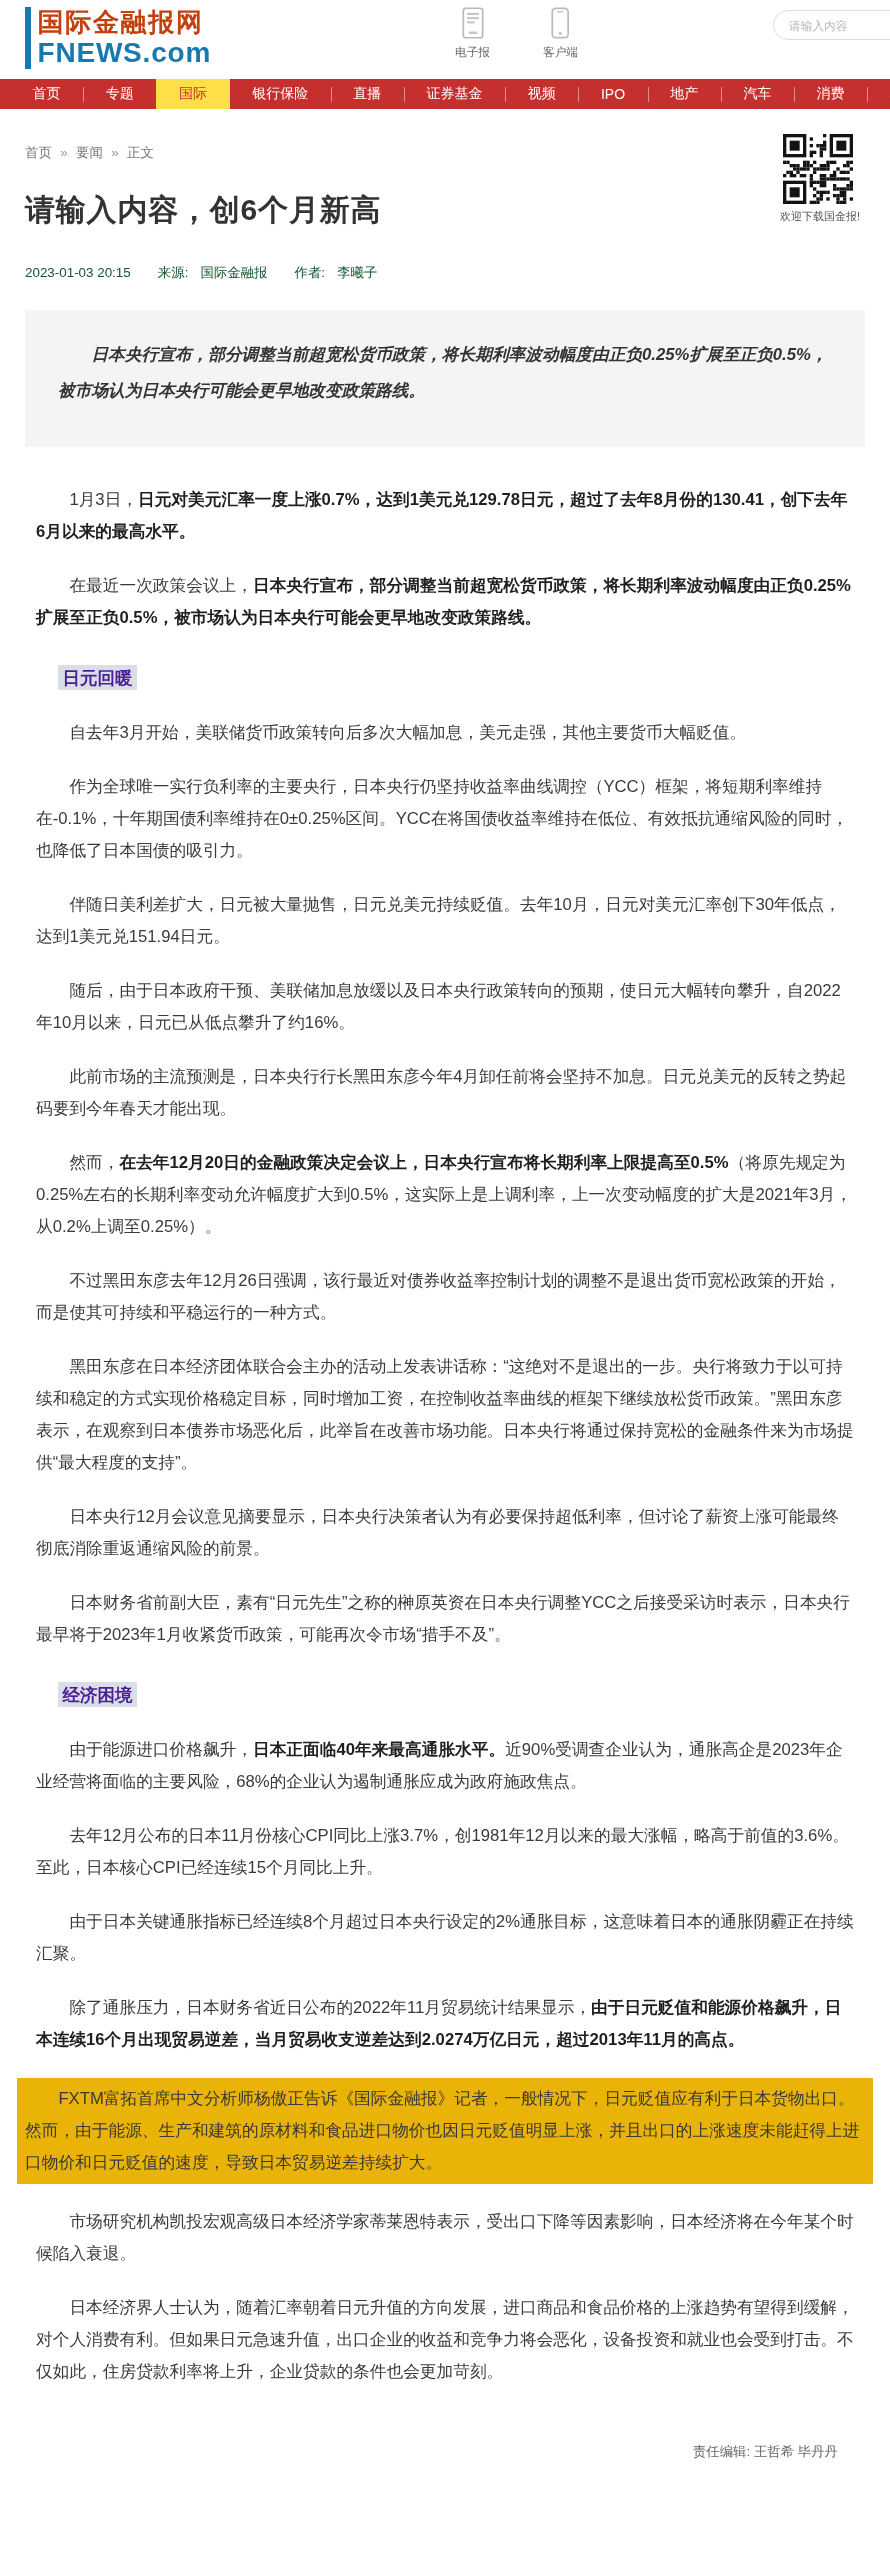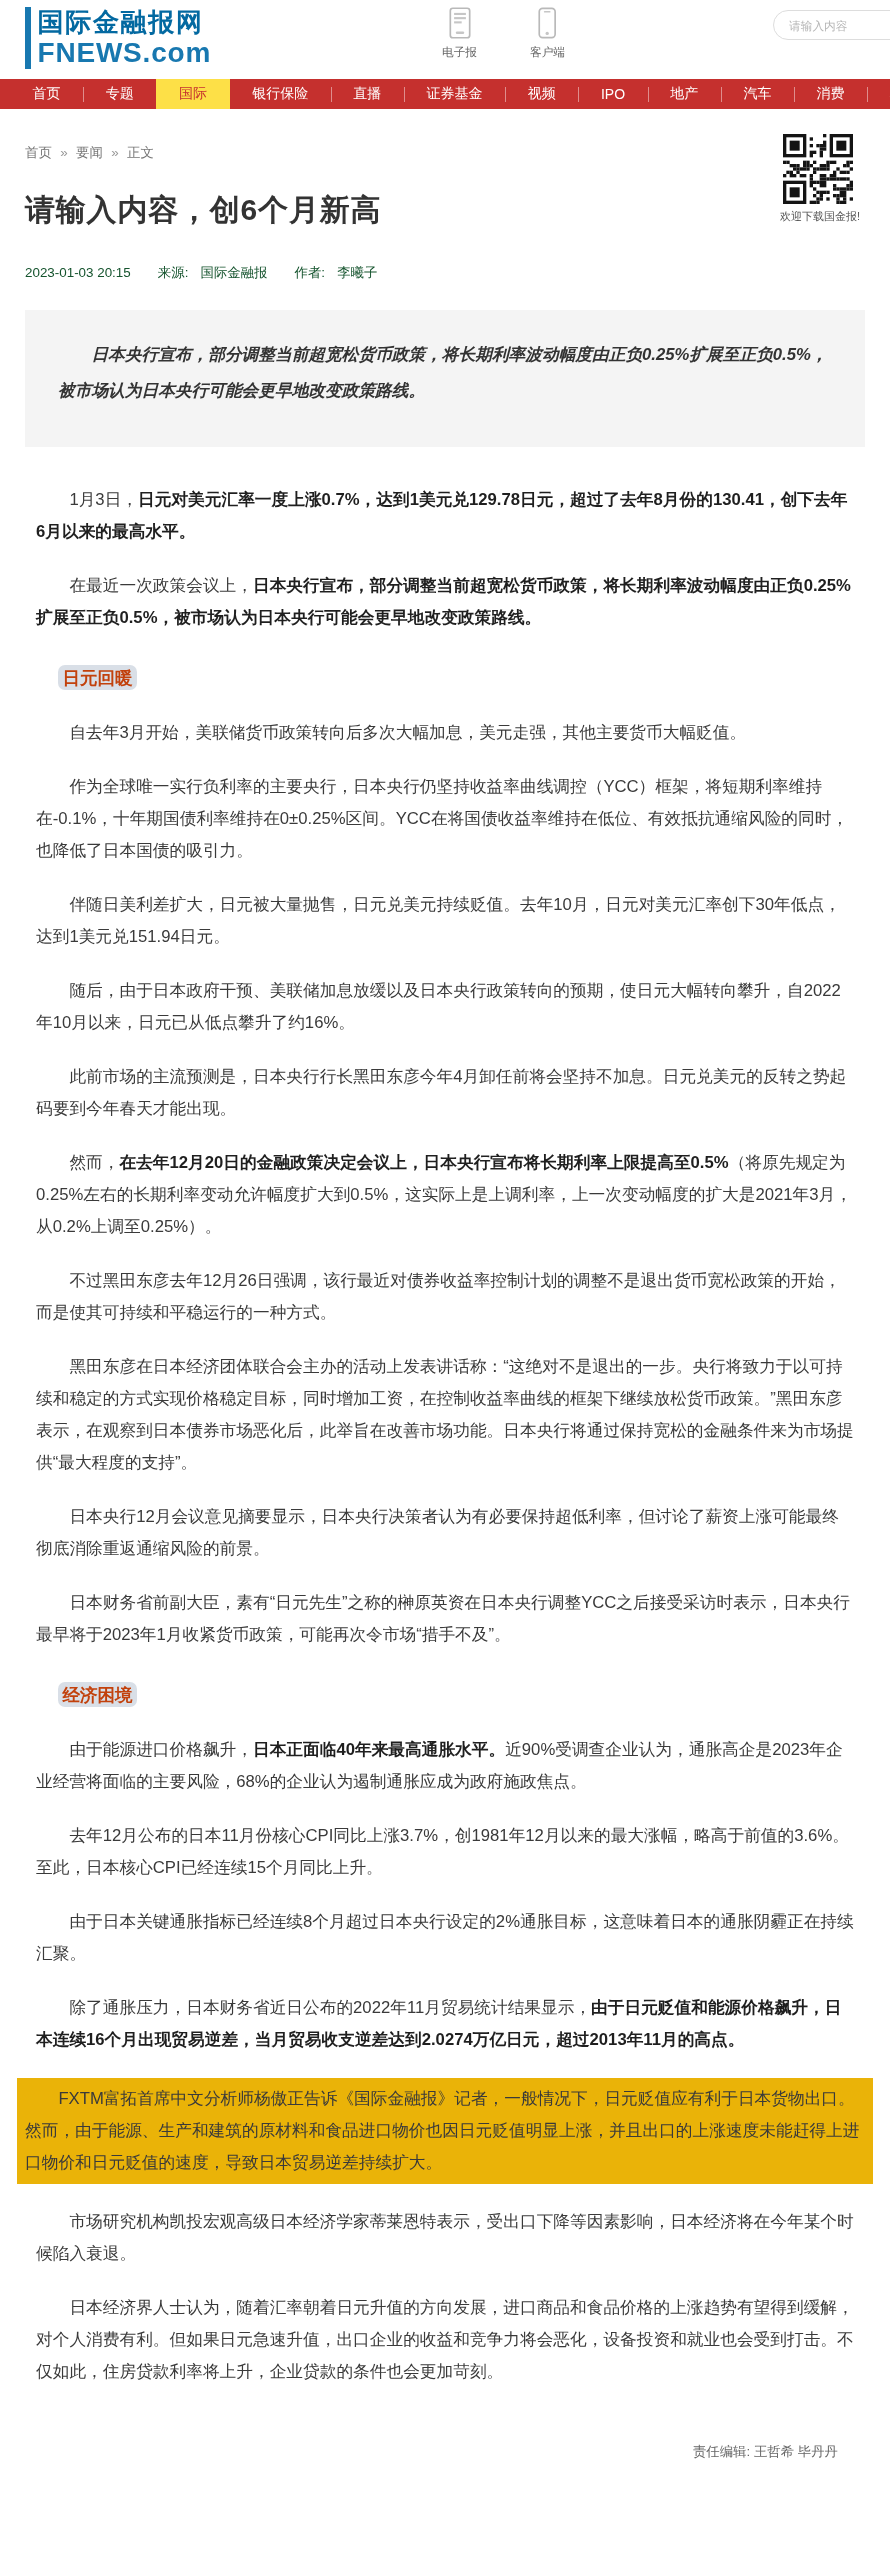--- a/index.html
+++ b/index.html
@@ -7,23 +7,23 @@
   body {
     width:890px; min-height:2576px; margin:0 auto; position:relative;
     overflow-x:hidden;
     font-family:"Liberation Sans","DejaVu Sans",sans-serif;
     color:#3a3a3a;
   }
   
   .top-header { position:relative; height:79px; background:#fff; }
   .logo { position:absolute; left:25px; top:6.7px; display:flex; align-items:stretch; }
   .logo-bar { width:5.8px; background:#1878b0; margin-right:6.7px; }
-  .logo-text-zh { color:#0369a1; font-size:26px; font-weight:bold; letter-spacing:1.7px; line-height:1.2; }
+  .logo-text-zh { color:#c2410c; font-size:26px; font-weight:bold; letter-spacing:1.7px; line-height:1.2; }
   .logo-text-en { color:#1878b0; font-size:28px; font-weight:bold; letter-spacing:0.8px; line-height:1.1; }
-  .header-apps { position:absolute; left:433px; top:6.7px; display:flex; gap:35px; }
+  .header-apps { position:absolute; left:446px; top:6.7px; display:flex; gap:35px; }
   .app-entry { display:flex; flex-direction:column; align-items:center; width:53px; }
   .app-entry svg { display:block; }
   .app-label { margin-top:6.7px; font-size:11.7px; color:#666; }
   .search-box {
     position:absolute; right:-63px; top:10px; width:180px; height:30px;
     border:0.8px solid #ddd; border-radius:15px; background:#fff; display:flex; align-items:center;
   }
   .search-box input {
     border:none; outline:none; background:transparent; margin-left:15px; width:134px;
     font-size:11.7px; color:#333; font-family:inherit;
@@ -60,21 +60,21 @@
     clear:both; background:#f4f4f4; padding:27px 33px 38px 33px; margin-bottom:37px;
     font-size:16.7px; font-weight:bold; font-style:italic; color:#333; line-height:2.15;
   }
   .summary-box .inner { text-indent:2em; }
   
   .article-body { font-size:16.7px; line-height:32px; color:#3a3a3a; }
   .article-body p { text-indent:2em; margin:22px 11px; }
   .article-body b { color:#1f1f1f; }
   .section-heading { margin:28px 0 22px 0; text-indent:2em; }
   .heading-badge {
-    background:#d9dfe7; color:#c2410c; font-weight:bold; font-size:17.5px; padding:2.5px 4.2px;border-radius:7px;
+    background:#d9dfe7; color:#4c1d95; font-weight:bold; font-size:17.5px; padding:2.5px 4.2px;
   }
   p.highlight { background:#eab308; padding:5px 8.4px; margin-left:-8.4px; margin-right:-8.4px; }
   
   .article-footer { text-align:right; font-size:13.4px; color:#666; padding:33px 27px 58px 0; }
 </style>
 </head>
 <body>
 
 <div class="top-header">
   <div class="logo">

